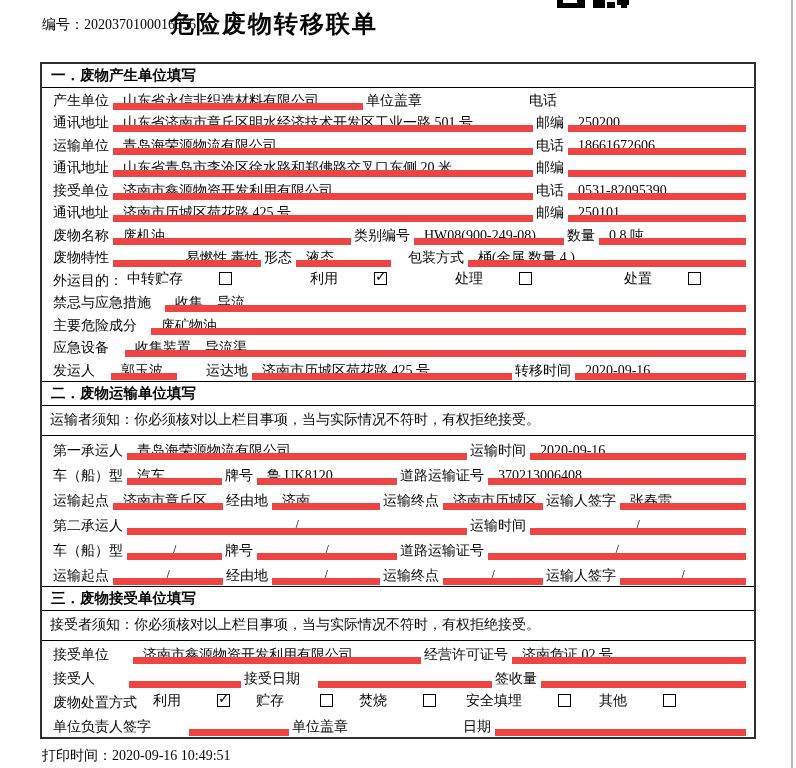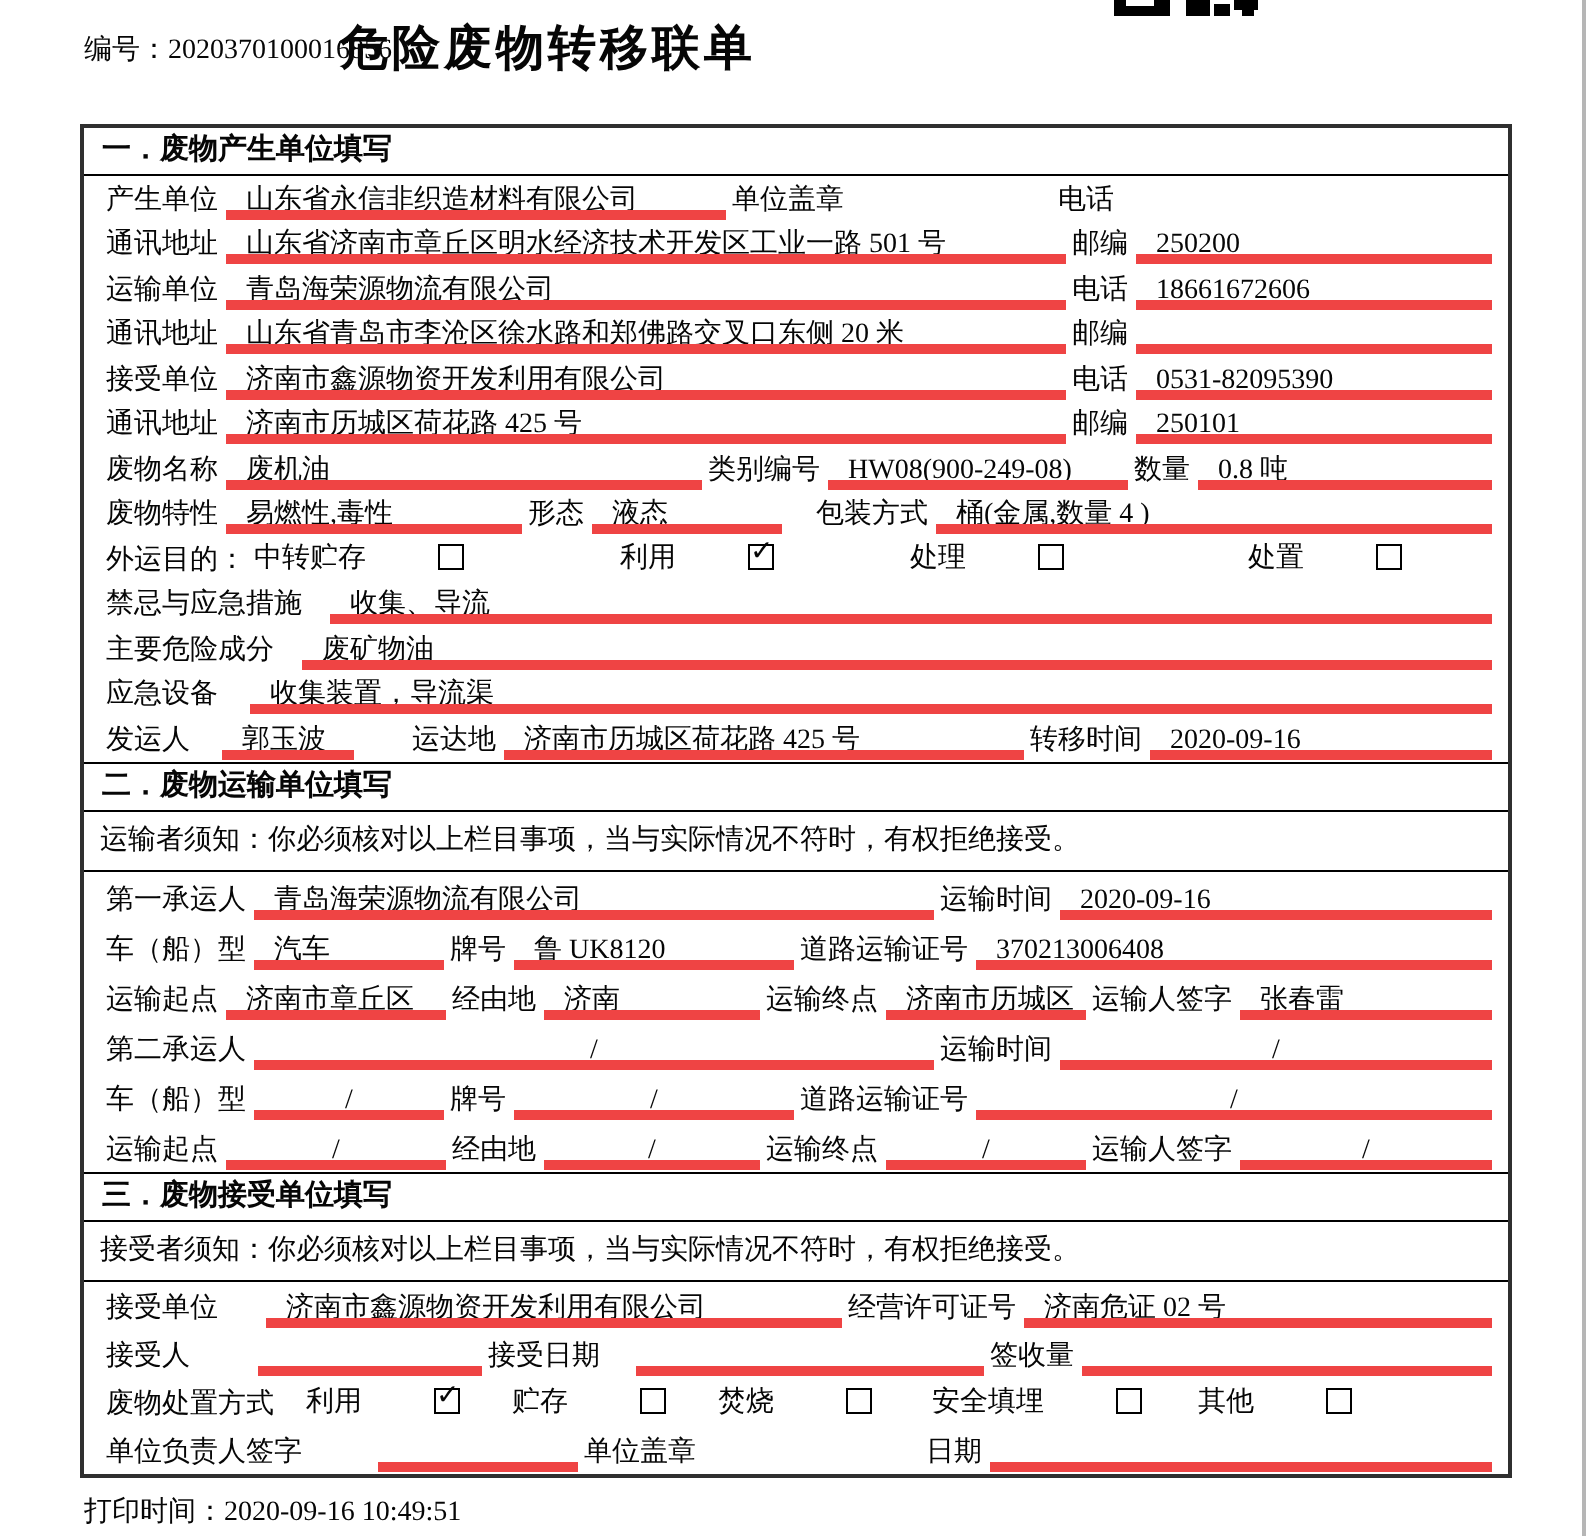--- a/index.html
+++ b/index.html
@@ -31,21 +31,21 @@
   }
   .section:not(:first-child) .sec-header{border-top:1.5px solid #000;}
   .row{display:flex;align-items:flex-end;padding:0 8px;box-sizing:border-box;}
   .sec1 .row{height:22.5px;}
   .sec2 .row{height:25px;}
   .sec3 .row{height:24px;}
   .row.notice-row{align-items:center;height:30px !important;border-bottom:1px solid #000;}
   .notice-text{font-size:14px;white-space:nowrap;}
   .lbl{white-space:nowrap;font-size:14px;line-height:19px;padding:0 4px 1px 3px;}
   .val{
-    border-bottom:5px solid #ef4444;font-size:14px;line-height:19px;height:19px;
+    border-bottom:7px solid #ef4444;font-size:14px;line-height:19px;height:19px;
     white-space:nowrap;overflow:hidden;box-sizing:border-box;
     padding:0 2px 0 10px;margin-bottom:1px;flex:0 0 auto;
   }
   .val.fill{flex:1 1 auto;width:auto;}
   .val.center{text-align:center;padding-left:2px;}
   .gap{flex:0 0 auto;height:1px;}
   .chk{display:flex;align-items:center;margin-bottom:3px;flex:0 0 auto;gap:28px;}
   .chk-label{font-size:14px;white-space:nowrap;margin-right:8px;}
   .box{width:11px;height:11px;border:1.5px solid #000;position:relative;flex:0 0 auto;}
   .mark{
@@ -117,21 +117,21 @@
       <div class="row">
         <span class="lbl">废物名称</span>
         <span class="val" style="width: 238px;">废机油</span>
         <span class="lbl">类别编号</span>
         <span class="val" style="width: 150px;">HW08(900-249-08)</span>
         <span class="lbl">数量</span>
         <span class="val fill">0.8 吨</span>
       </div>
       <div class="row">
         <span class="lbl">废物特性</span>
-        <span class="val" style="width: 148px;">易燃性,毒性</span>
+        <span class="val" style="width: 148px; text-align: right;">易燃性,毒性</span>
         <span class="lbl">形态</span>
         <span class="val" style="width: 95px;">液态</span>
         <span class="gap" style="width: 14px;"></span>
         <span class="lbl">包装方式</span>
         <span class="val fill">桶(金属,数量 4 )</span>
       </div>
       <div class="row">
         <span class="lbl">外运目的：</span>
         <span class="chk">
           <span class="chk-label">中转贮存</span>

